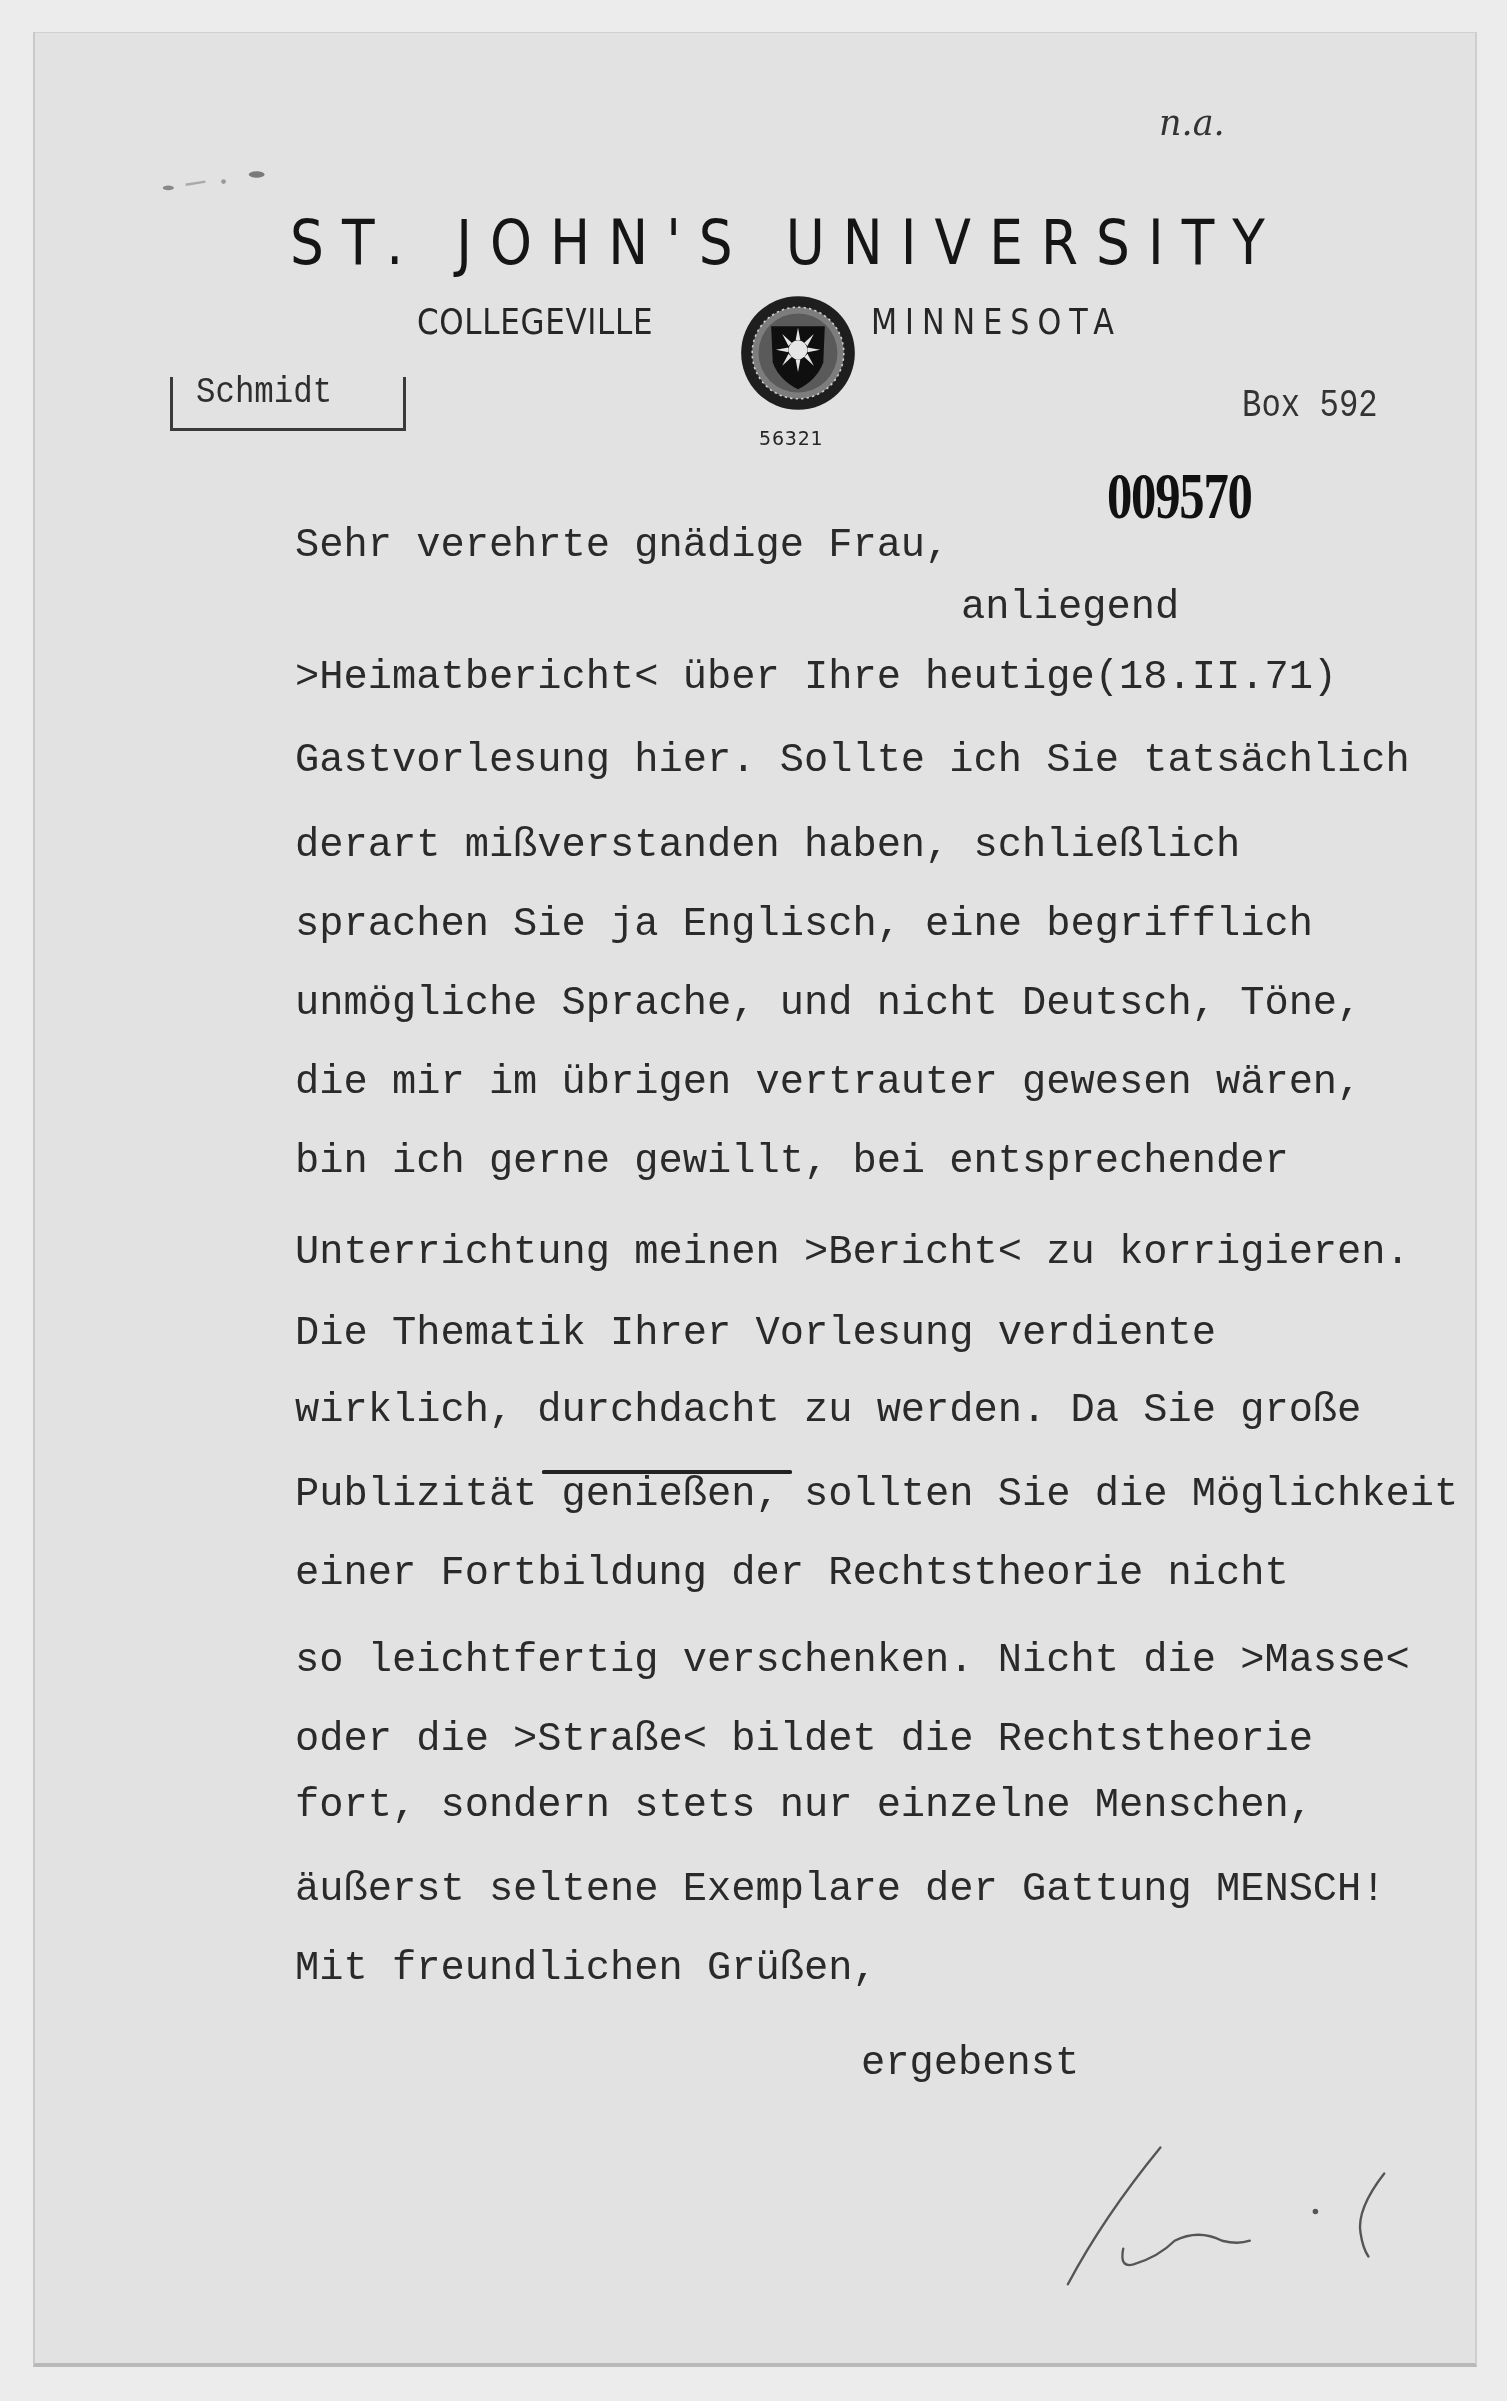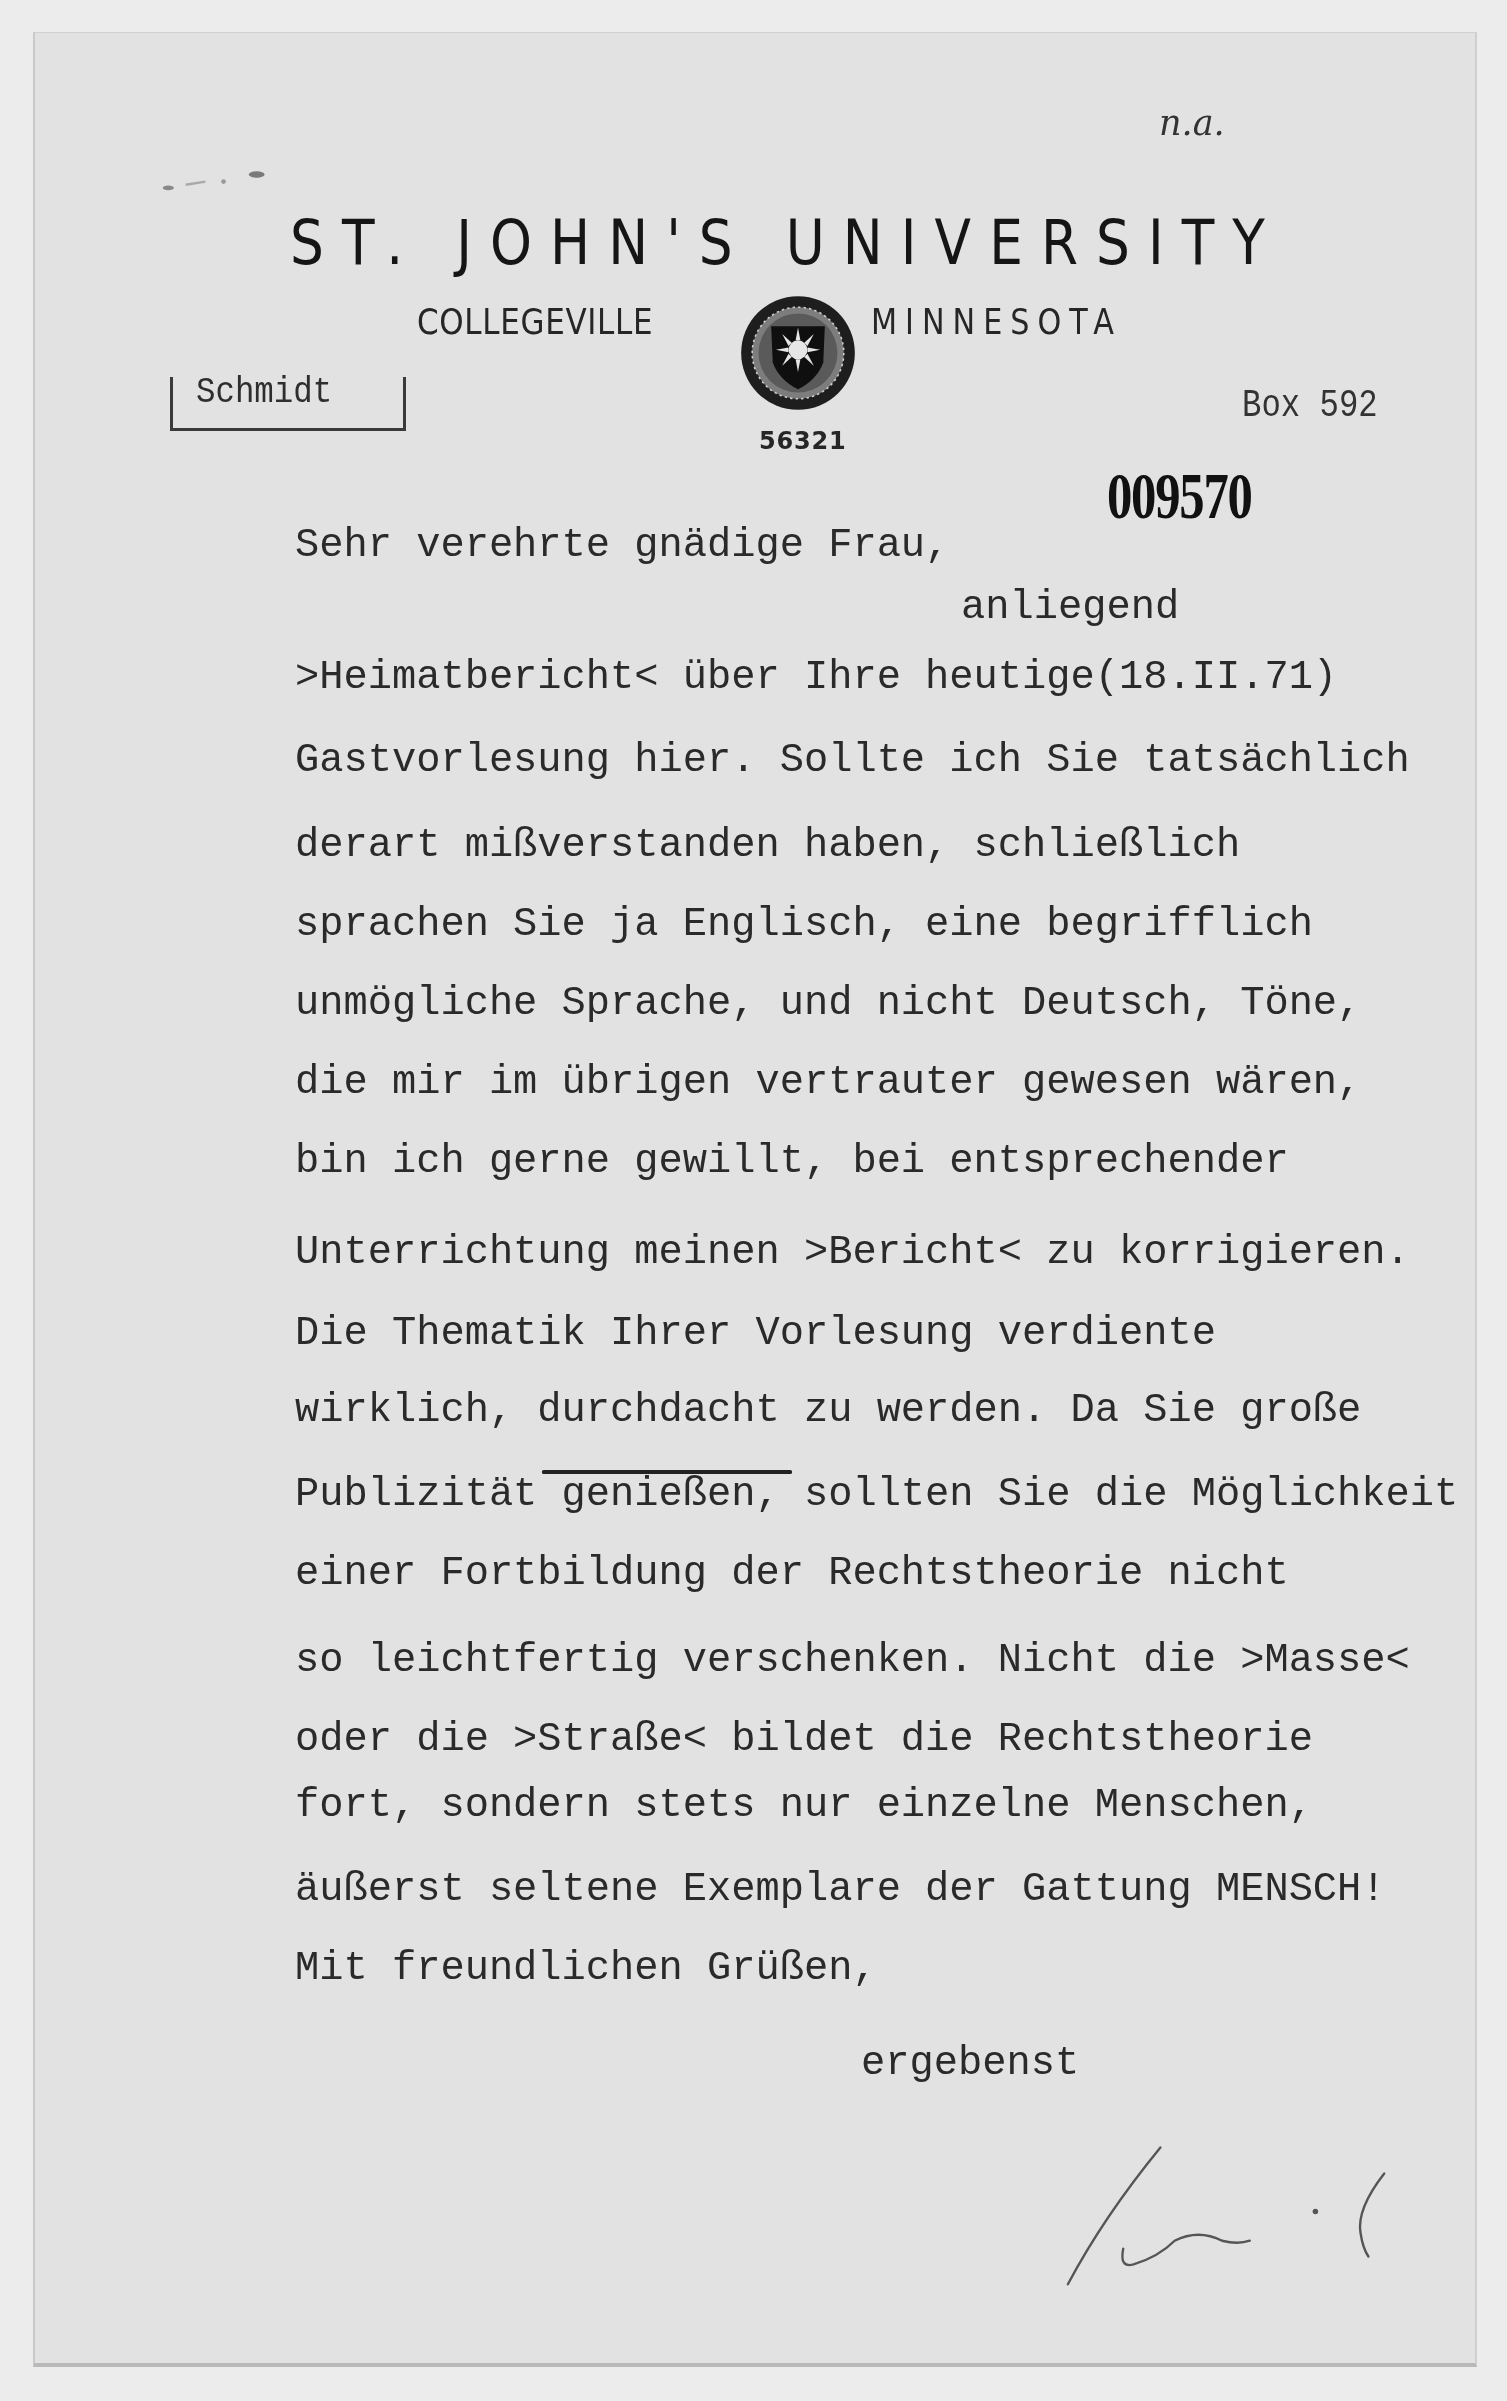--- a/index.html
+++ b/index.html
@@ -16,21 +16,21 @@
     border-right: 2.4px solid #cfcfcf;
     border-bottom: 4.7px solid #b9b9b9;
     box-sizing: border-box;
   }
   .abs { position: absolute; white-space: pre; }
   .head-sans { font-family: "DejaVu Sans", "Liberation Sans", sans-serif; color: #151515; }
   .title { left: 255px; top: 179px; font-size: 62px; letter-spacing: 21px; font-weight: normal; line-height: 1; transform: scaleX(0.86); transform-origin: left top; }
   .city { top: 271px; font-size: 36px; line-height: 1; color: #262626; }
   .city-left { left: 382px; letter-spacing: 0.8px; transform: scaleX(0.86); transform-origin: left top; }
   .city-right { left: 836px; letter-spacing: 9.5px; transform: scaleX(0.84); transform-origin: left top; }
-  .zip { left: 724px; top: 396px; font-size: 24px; font-weight: bold; line-height: 1; color: #262626; letter-spacing: 0.8px; text-align: center; }
+  .zip { left: 724px; top: 396px; font-size: 19px; font-weight: normal; line-height: 1; color: #262626; letter-spacing: 0.8px; text-align: center; }
 
   .seal { position: absolute; left: 703px; top: 260px; width: 120px; height: 120px; }
 
   .stamp { position: absolute; left: 135px; top: 344px; width: 236px; height: 54px;
     border-left: 3.2px solid #3a3a3a; border-right: 3.2px solid #3a3a3a; border-bottom: 3.2px solid #3a3a3a;
     border-top: none; box-sizing: border-box; }
   .stamp-text { left: 161px; top: 342px; font-size: 36px; color: #2e2e2e; line-height: 1; transform: scaleX(0.9); transform-origin: left top; }
 
   .box { left: 1207px; top: 354px; font-size: 38px; color: #333; line-height: 1; transform: scaleX(0.85); transform-origin: left top; }
   .docno { left: 1072px; top: 431px; font-family: "Liberation Serif", "DejaVu Serif", serif; font-weight: bold; font-size: 65px; color: #111; line-height: 1; letter-spacing: -1.6px; transform: scaleX(0.78); transform-origin: left top; }

